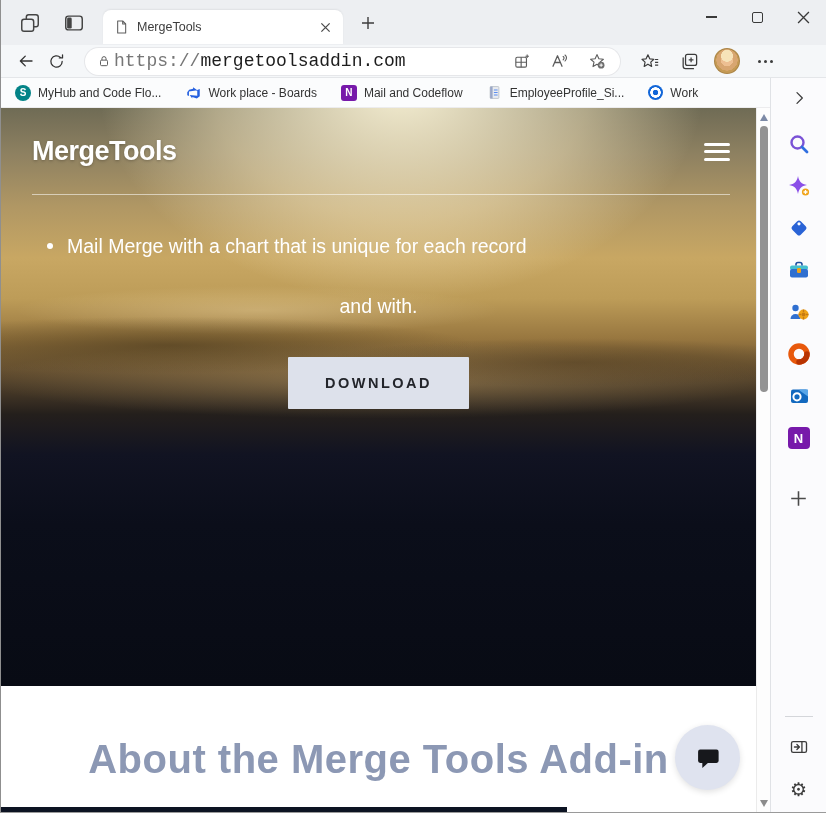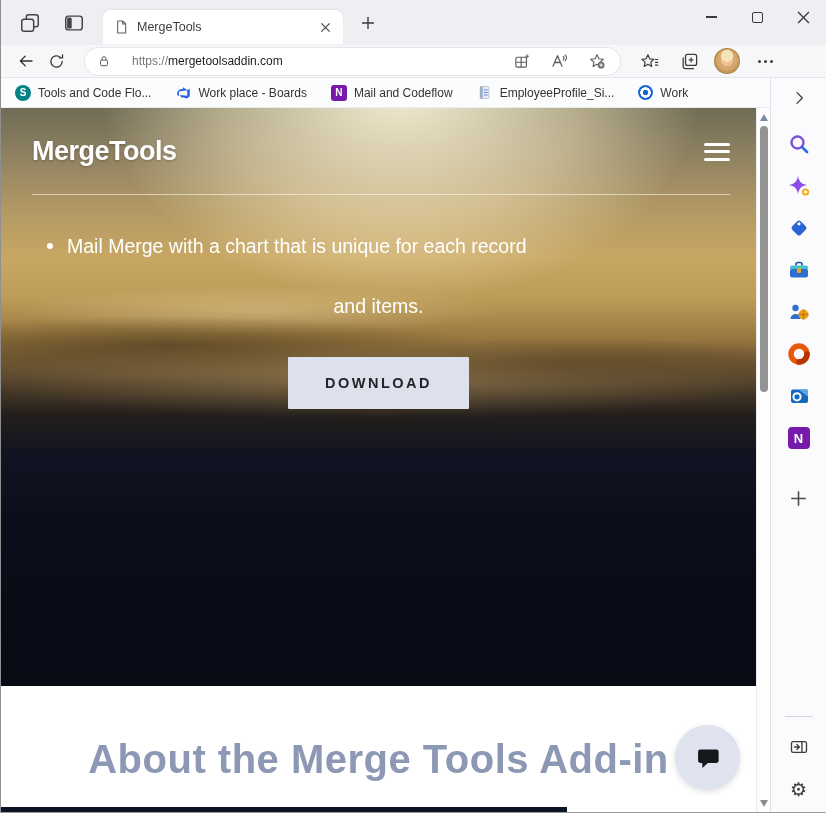--- a/index.html
+++ b/index.html
@@ -26,21 +26,21 @@
   .min-glyph{ width:11px; height:1.4px; background:#3a3a3a; }
   .max-glyph{ width:11px; height:11px; border:1.2px solid #3a3a3a; border-radius:2px; }
 
   
   .toolbar{ height:33px; background:#f5f7f9; display:flex; align-items:center; padding:0 10px;
             border-bottom:1px solid #e4e6e9; }
   .nav-btn{ width:30px; height:28px; display:flex; align-items:center; justify-content:center;
             border-radius:6px; }
   .addr{ height:27px; flex:0 0 535px; margin-left:14px; background:#ffffff; border-radius:14px;
          display:flex; align-items:center; padding:0 8px 0 12px; box-shadow:0 0 0 1px #e6e7ea; }
-  .url{ flex:1; font-size:12px; margin-left:21px; white-space:nowrap; overflow:hidden; }
+  .url{ flex:1; font-size:18px; margin-left:3px; white-space:nowrap; overflow:hidden;font-family:Liberation Mono, monospace; }
   .url .scheme{ color:#767676; }
   .url .host{ color:#1d1d1d; }
   .addr-icons{ display:flex; align-items:center; gap:8px; }
   .toolbar-right{ display:flex; align-items:center; gap:10px; margin-left:14px; }
   .avatar{ width:26px; height:26px; border-radius:50%;
            background:
              radial-gradient(circle at 50% 30%, #f6e3b8 0 26%, rgba(0,0,0,0) 27%),
              radial-gradient(circle at 50% 46%, #edbf92 0 32%, #d8a671 33% 55%, #c59a54 56% 100%);
            box-shadow:inset 0 0 0 1px rgba(0,0,0,.15); }
   .dots{ display:flex; gap:3px; padding:0 6px; }
@@ -250,21 +250,21 @@
       </div>
     </div>
   </div>
 
   <div class="body-row">
     <div class="left-col">
 
       <div class="bookbar">
         <span class="bm">
           <span class="tile sp">S</span>
-          <span>Tools and Code Flo...</span>
+          <span>MyHub and Code Flo...</span>
         </span>
         <span class="bm">
           <span class="fav">
             <svg width="15" height="15" viewBox="0 0 24 24">
                 <path d="M22 6.5 V17.8 L17.3 21.5 L10 19.2 V21.4 L5.9 16.1 L18 17 V8.1 L22 6.5 Z M18.1 8.2 L11.3 3.5 V5.9 L5 7.7 L2 11.5 V16.2 L4.7 17.4 V10.5 Z" fill="#2560e0"></path>
               </svg>
           </span>
           <span>Work place - Boards</span>
         </span>
         <span class="bm">
@@ -299,21 +299,21 @@
                   <i></i>
                 </div>
             </div>
             <div class="hero-divider"></div>
 
 
             <ul class="features">
               <li>Mail Merge with a chart that is unique for each record</li>
             </ul>
 
-            <div class="more">and items.</div>
+            <div class="more">and with.</div>
 
             <div class="dl-wrap">
               <button class="dl-btn">DOWNLOAD</button>
             </div>
           </div>
 
           <div class="about">
             <h2>About the Merge Tools Add-in</h2>
           </div>
 

